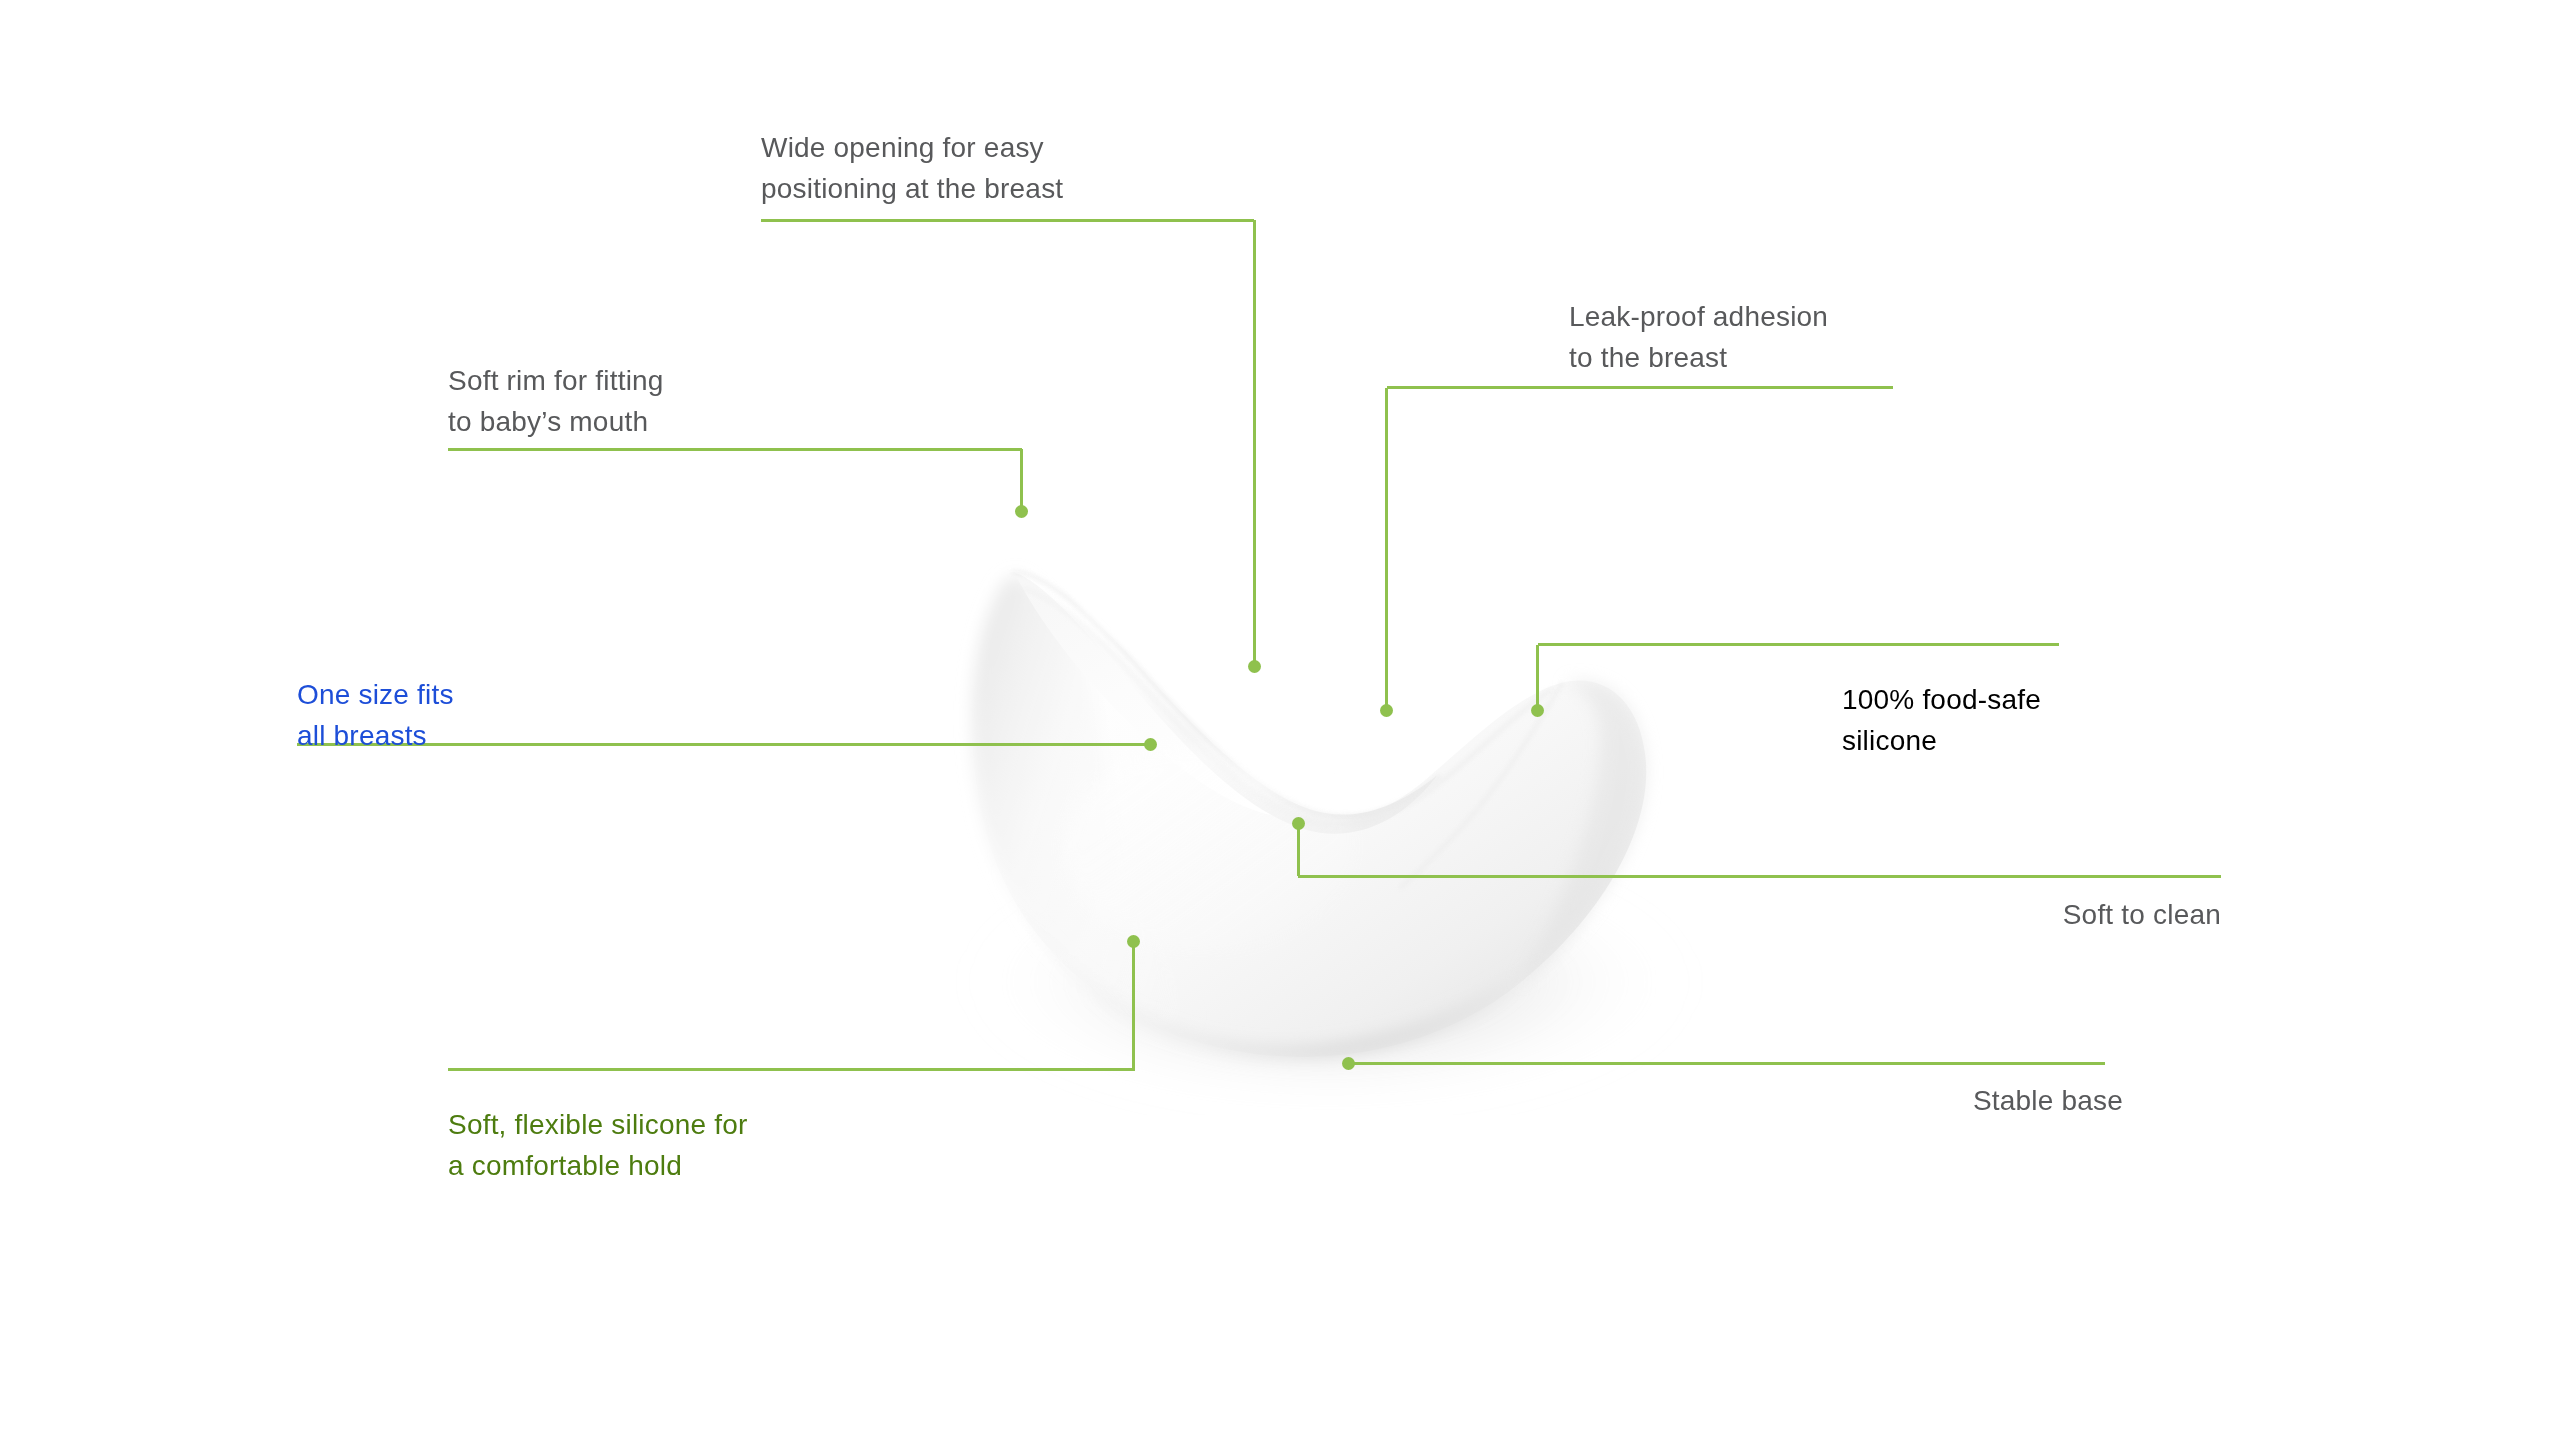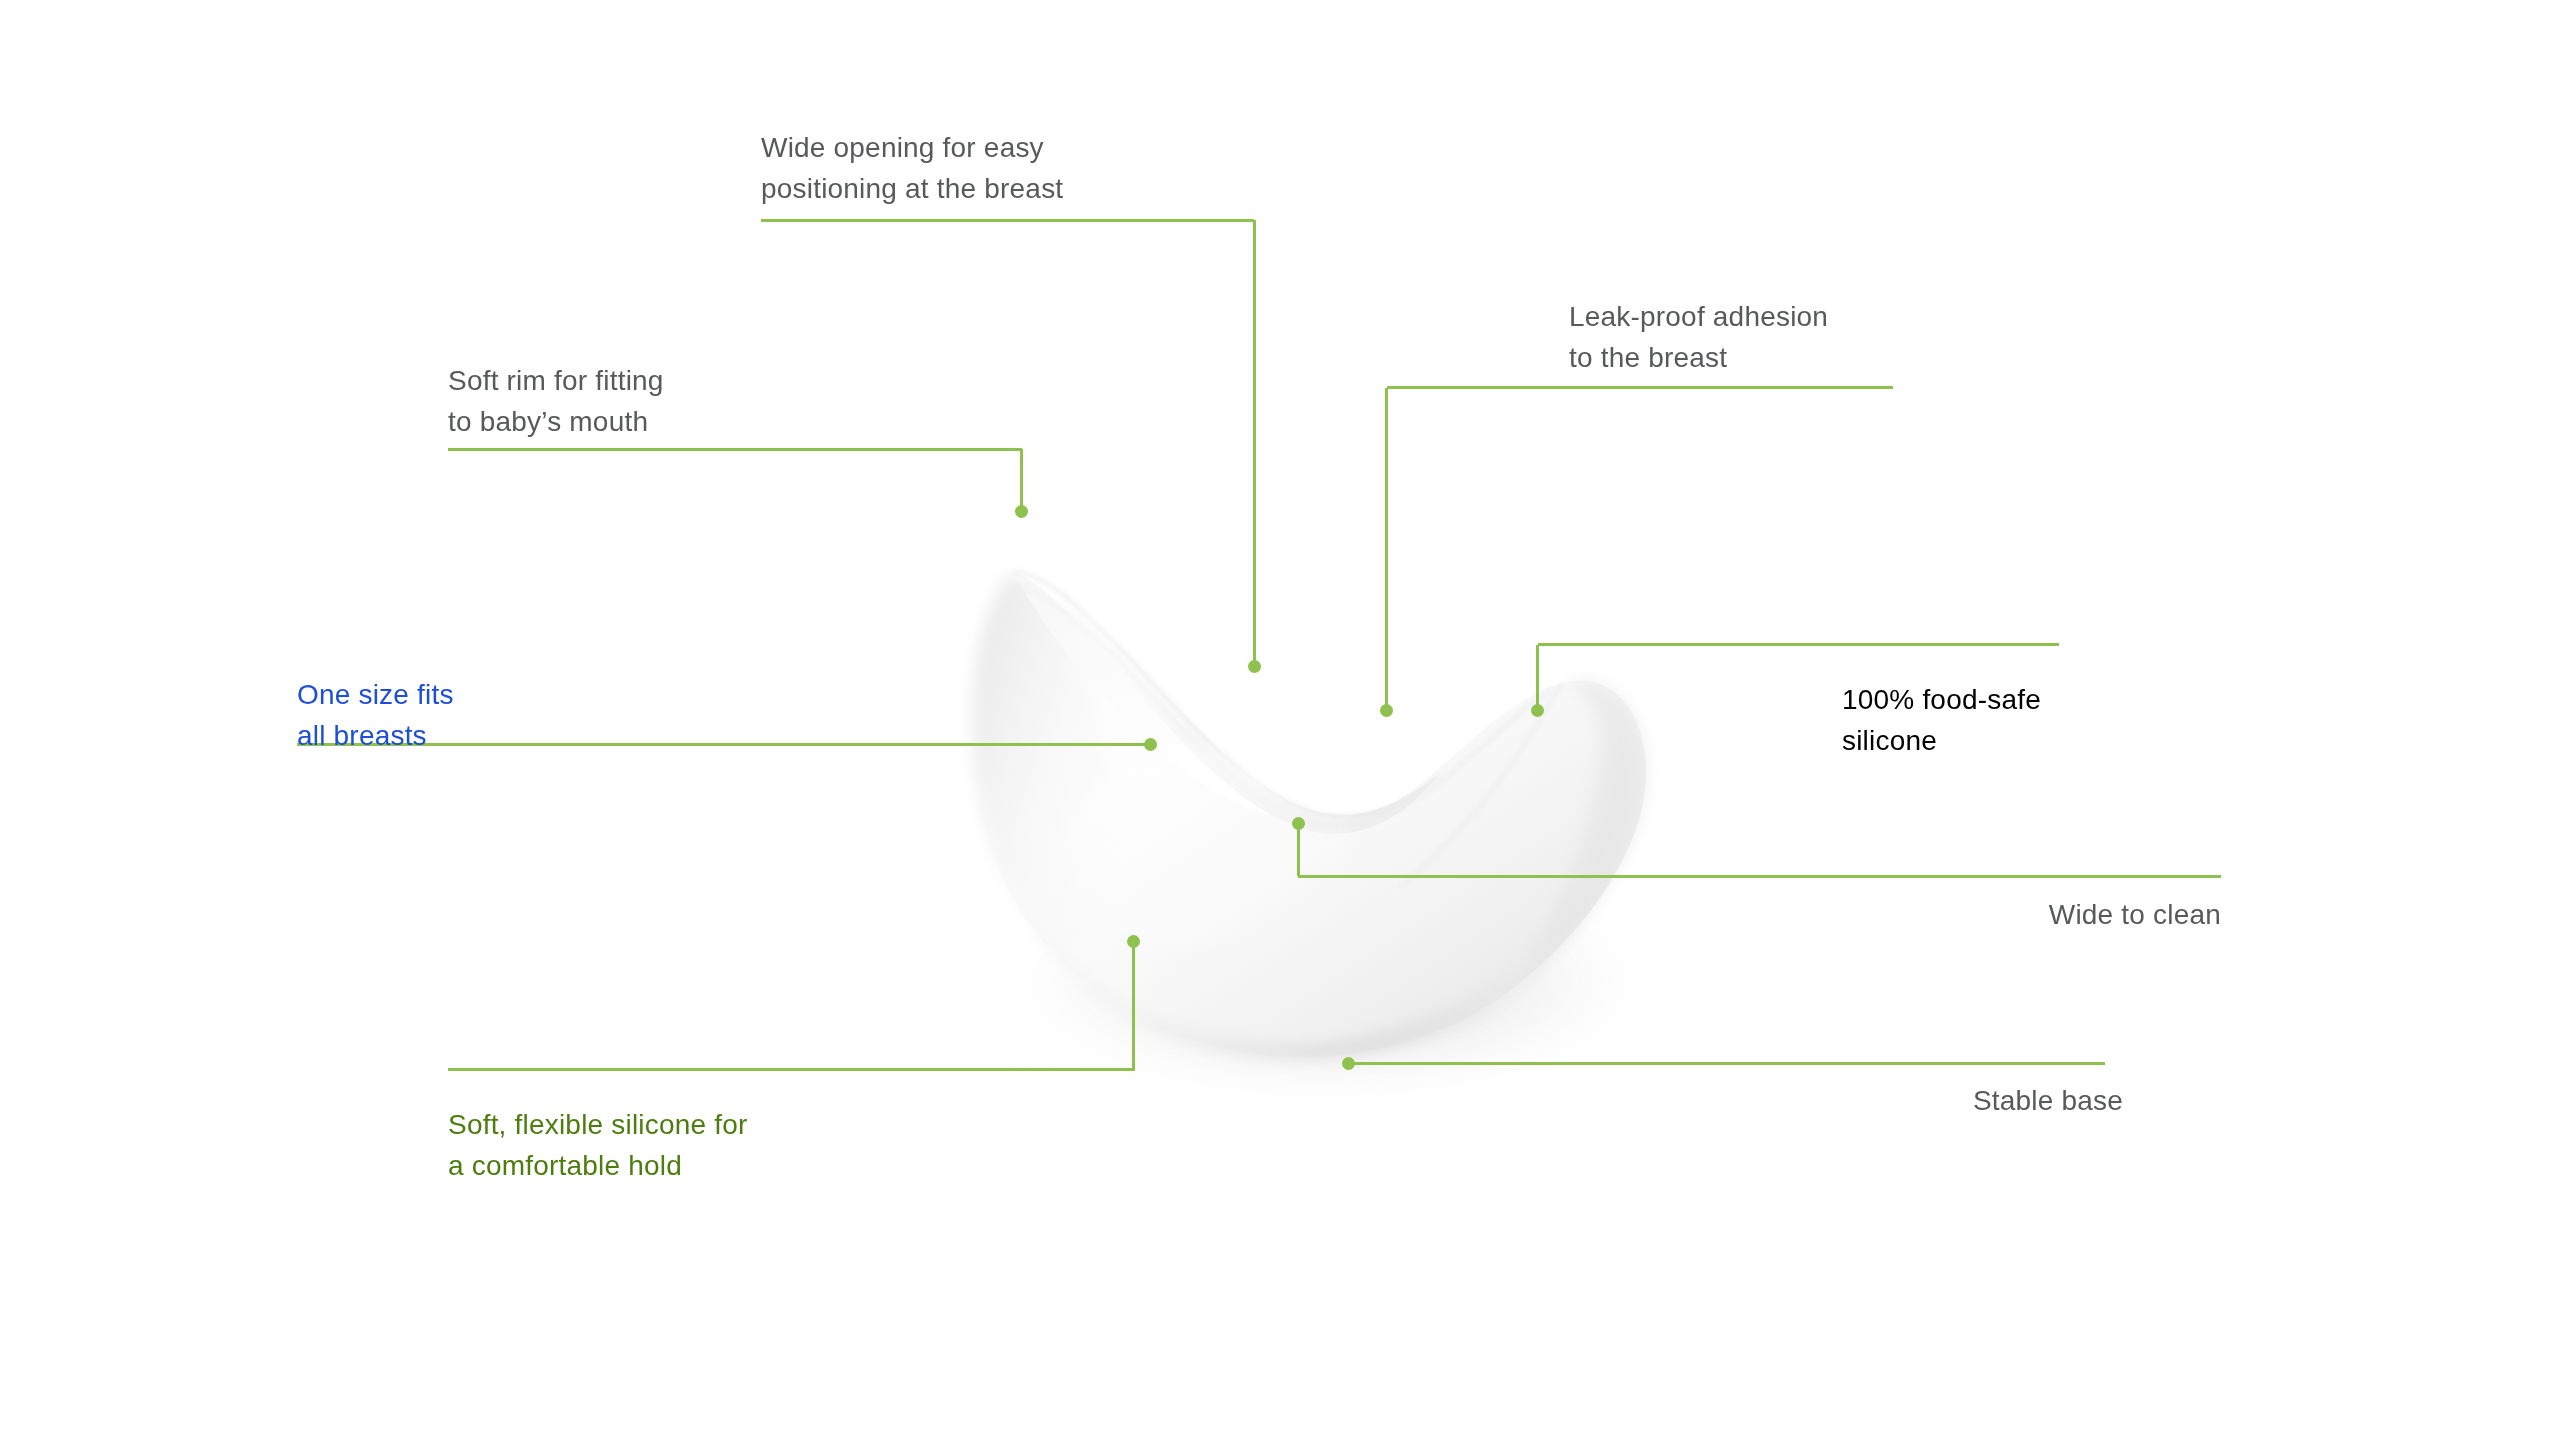--- a/index.html
+++ b/index.html
@@ -199,21 +199,21 @@
       <div class="callout-text" style="top: 654px; left: 297px; color: #1d4ed8; margin-top: 20px;">One size fits
 all breasts</div>
       <div class="leader h" style="left: 1538px; top: 643px; width: 521px; background: rgb(143, 193, 78);"></div>
       <div class="leader v" style="left: 1536px; top: 645px; height: 65px; background: rgb(143, 193, 78);"></div>
       <div class="dot" style="left: 1531px; top: 704px; background: rgb(143, 193, 78);"></div>
       <div class="callout-text" style="top: 679px; left: 1842px; color: #000000;">100% food-safe
 silicone</div>
       <div class="leader h" style="left: 1298px; top: 875px; width: 923px; background: rgb(143, 193, 78);"></div>
       <div class="leader v" style="left: 1297px; top: 823px; height: 53px; background: rgb(143, 193, 78);"></div>
       <div class="dot" style="left: 1292px; top: 817px; background: rgb(143, 193, 78);"></div>
-      <div class="callout-text right-align" style="top: 894px; right: 355px; color: rgb(88, 89, 91);">Wide to clean</div>
+      <div class="callout-text right-align" style="top: 894px; right: 355px; color: rgb(88, 89, 91);">Soft to clean</div>
       <div class="leader h" style="left: 1349px; top: 1062px; width: 756px; background: rgb(143, 193, 78);"></div>
       <div class="dot" style="left: 1342px; top: 1057px; background: rgb(143, 193, 78);"></div>
       <div class="callout-text right-align" style="top: 1080px; right: 453px; color: rgb(88, 89, 91);">Stable base</div>
       <div class="leader h" style="left: 448px; top: 1068px; width: 686px; background: rgb(143, 193, 78);"></div>
       <div class="leader v" style="left: 1132px; top: 942px; height: 129px; background: rgb(143, 193, 78);"></div>
       <div class="dot" style="left: 1127px; top: 935px; background: rgb(143, 193, 78);"></div>
       <div class="callout-text" style="top: 1104px; left: 448px; color: #4d7c0f;">Soft, flexible silicone for
 a comfortable hold</div>
     </div>
 

